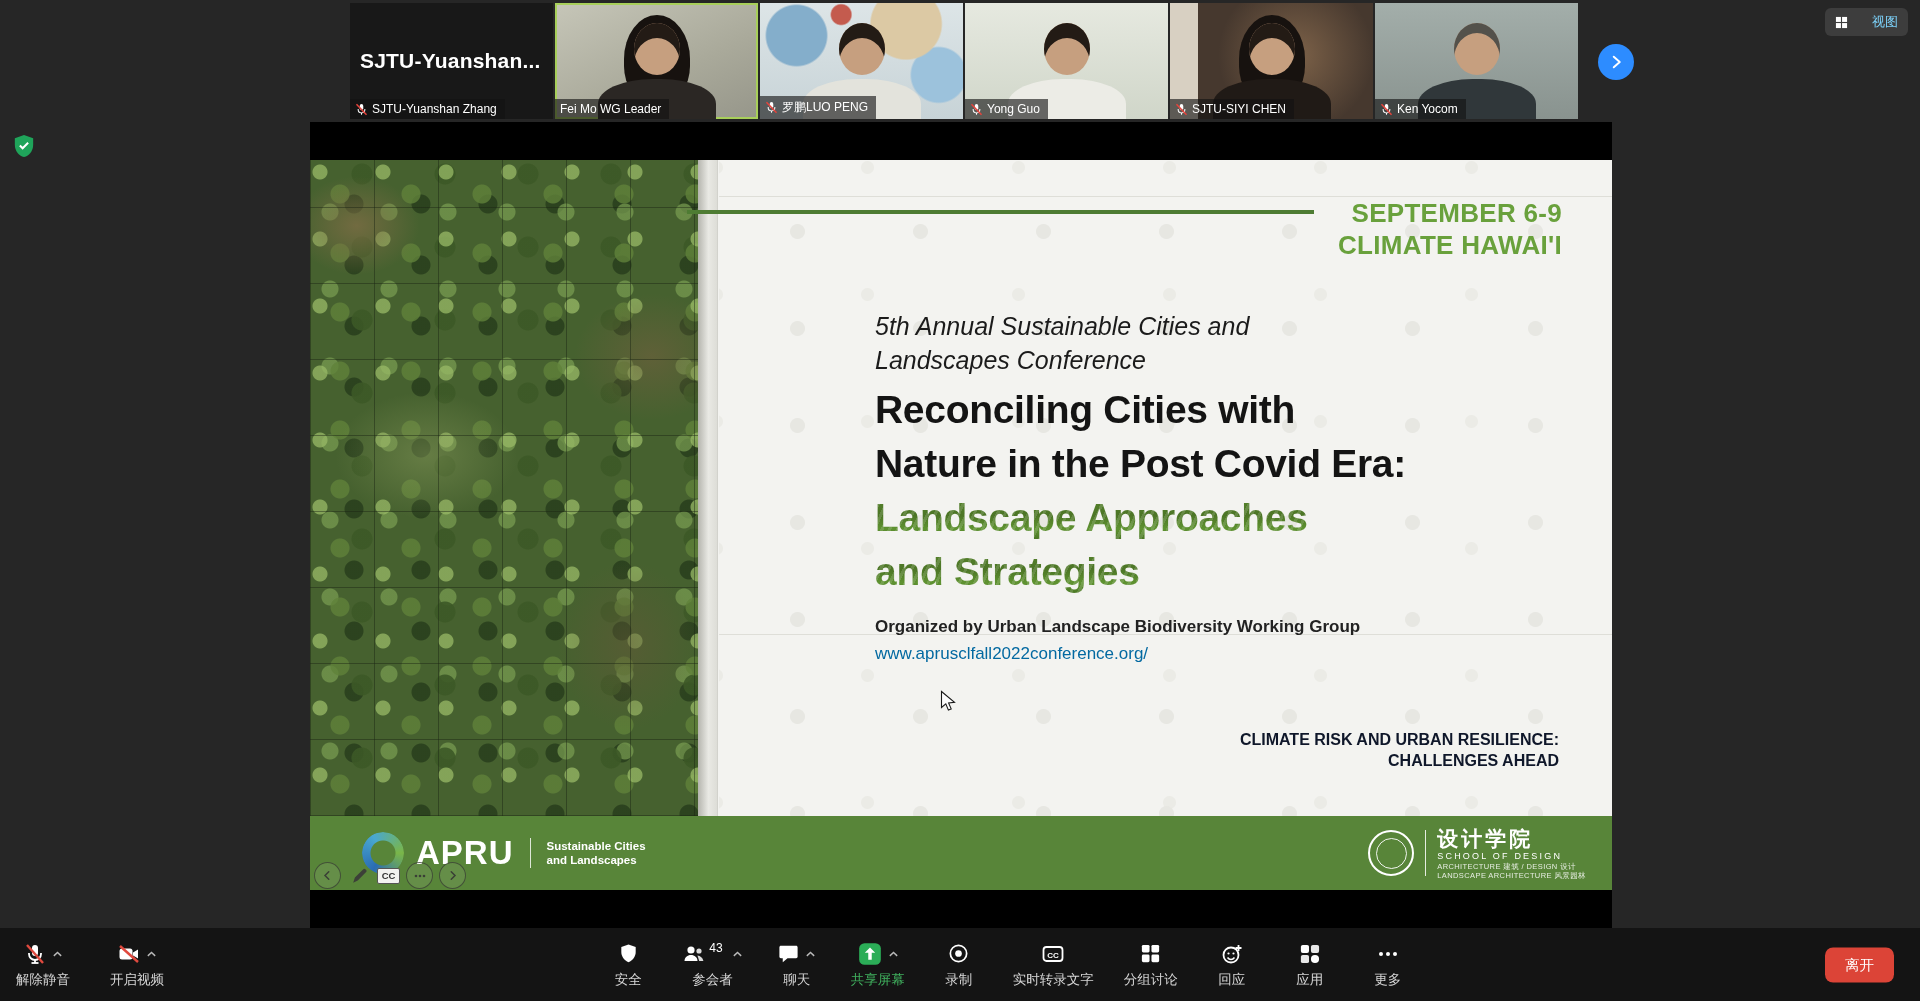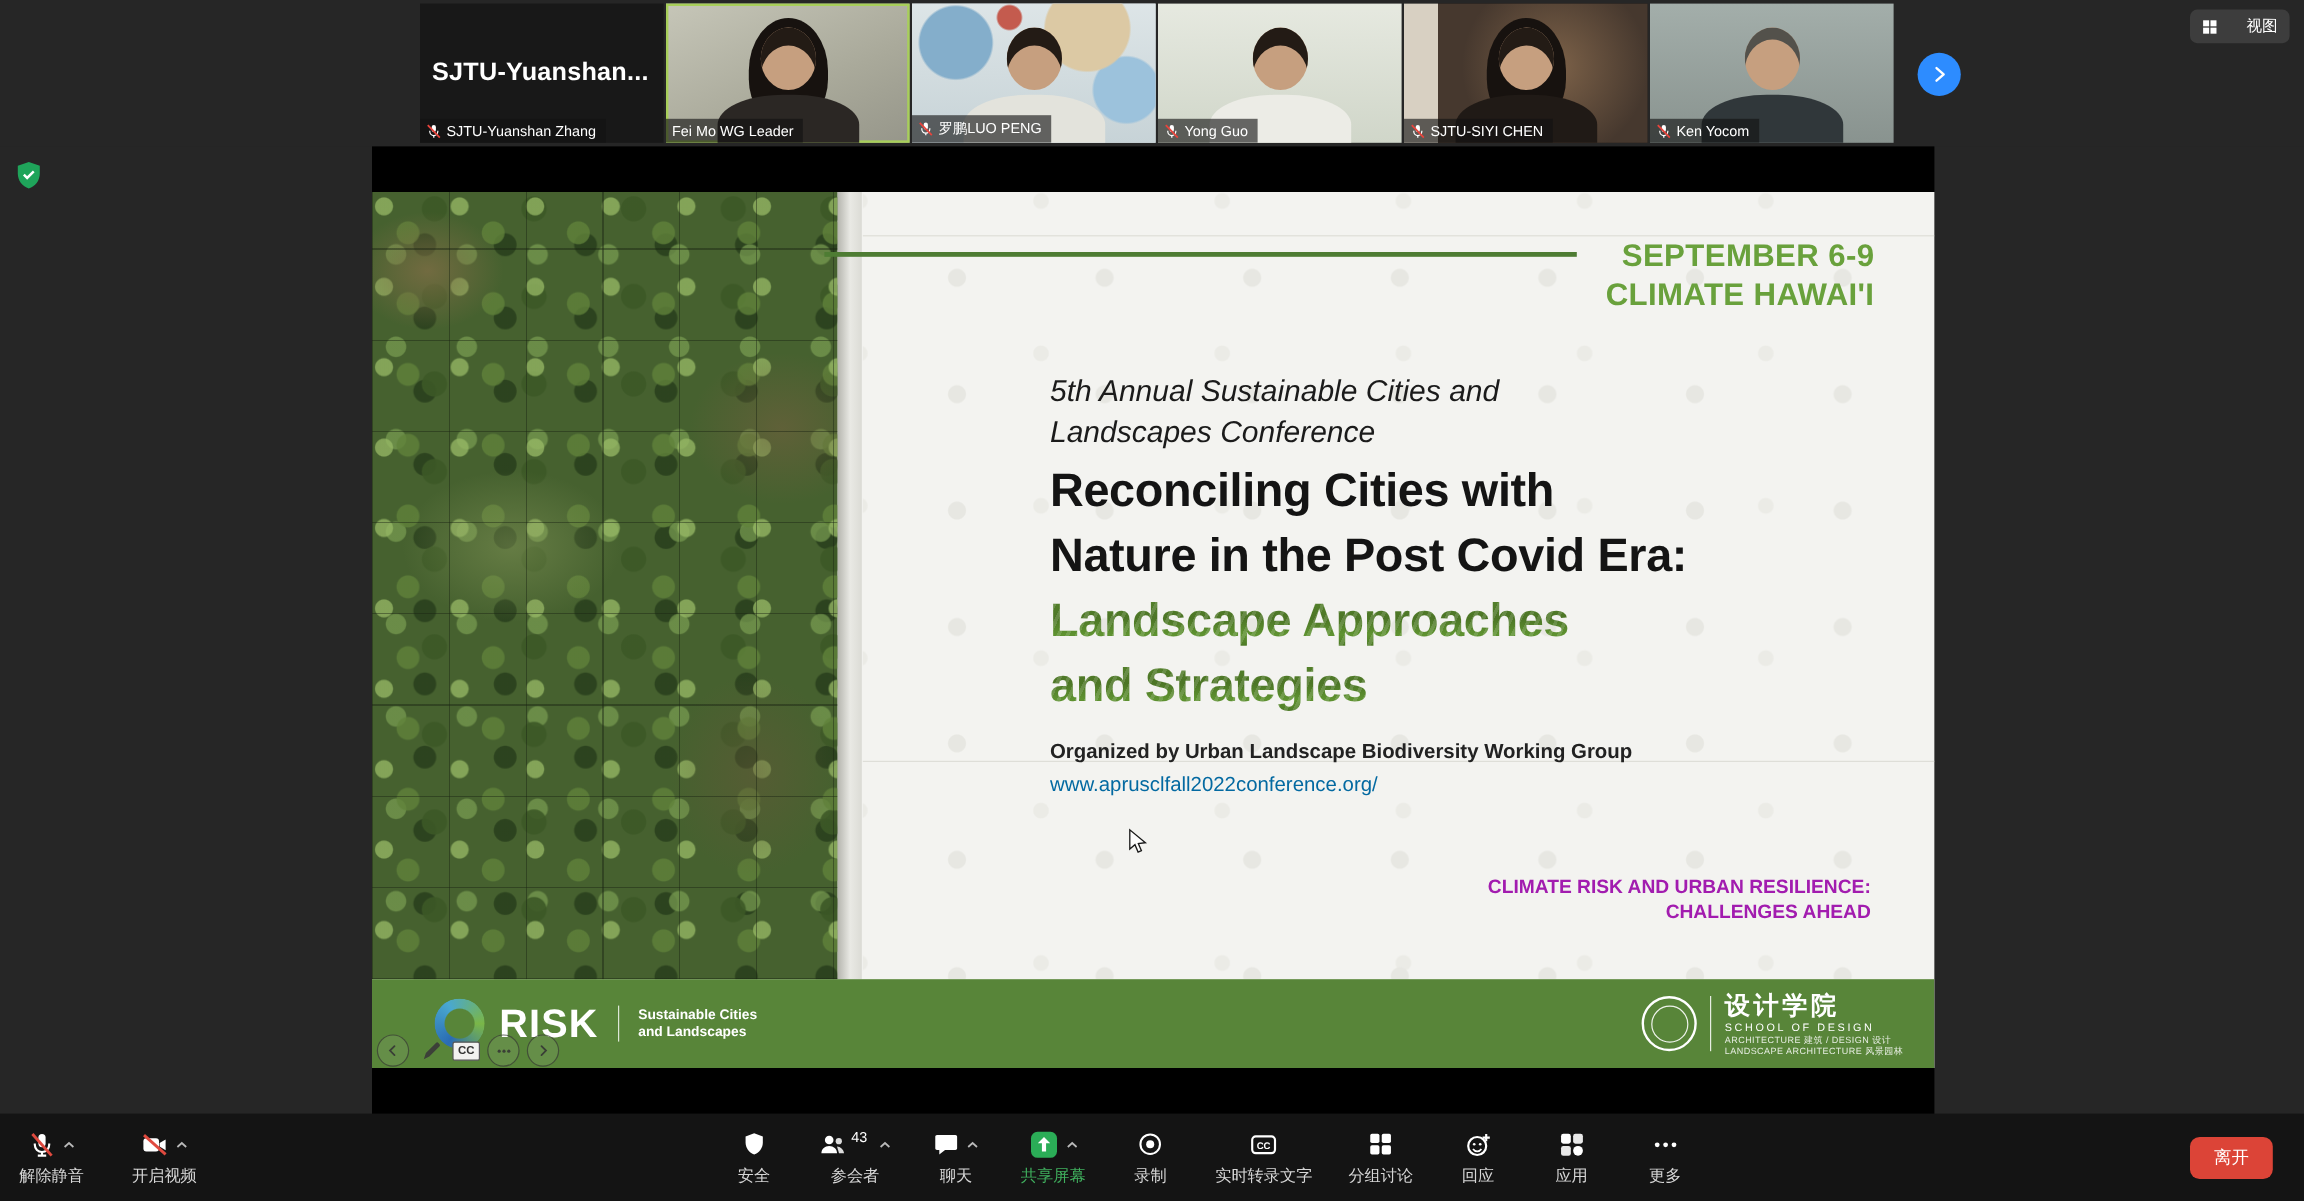--- a/index.html
+++ b/index.html
@@ -34,21 +34,21 @@
       linear-gradient(#dde5e7,#c7d3d7); --shirt:#e3e3dc; }
   .t-guo  { background:linear-gradient(#e6e9e0,#d0d6c9); --shirt:#ecece6; }
   .t-siyi { background-image:radial-gradient(circle at 62% 45%, rgba(214,166,116,.38), transparent 55%),
       linear-gradient(90deg,#d8d0c2 0 28px,#46382e 28px); --shirt:#201a16; }
   .t-ken  { background:linear-gradient(#a3aeaa,#89938f); --shirt:#30373a; }
   .t-ken .head { box-shadow:inset 0 10px 0 rgba(70,72,70,.9); }
 
   .next-btn { position:absolute; left:1598px; top:44px; width:36px; height:36px; border-radius:50%;
     background:#2d8cff; border:none; display:flex; align-items:center; justify-content:center; cursor:pointer; }
   .view-btn { position:absolute; right:12px; top:8px; display:flex; align-items:center; gap:24px;
-    background:#3d3d3d; border:none; border-radius:6px; padding:5px 10px; color:#ffffff; font-size:13px; cursor:pointer; }
+    background:#3d3d3d; border:none; border-radius:6px; padding:5px 10px; color:#7dd3fc; font-size:13px; cursor:pointer; }
 
   .shield-left { position:absolute; left:13px; top:134px; }
 
   
   .stage { position:absolute; left:310px; top:122px; width:1302px; height:904px; background:#000; }
   .slide { position:absolute; left:0; top:38px; width:1302px; height:730px; background:#f3f3f0; overflow:hidden; }
 
   .greenwall { position:absolute; left:0; top:0; width:388px; height:656px; background-color:#46612f;
     background-image:
       repeating-linear-gradient(90deg, rgba(25,35,18,.45) 0 1px, transparent 1px 64px),
@@ -78,21 +78,21 @@
   .conf-block { position:absolute; left:565px; top:149px; color:#1b1b1b; font-size:25px; line-height:34px;font-style:italic; }
   .title-block { position:absolute; left:565px; top:223px; font-size:39px; font-weight:800;
     color:#141414; line-height:54px; letter-spacing:-.3px; }
   .green-leaf { background-image:
       repeating-linear-gradient(115deg, rgba(255,255,255,.14) 0 3px, transparent 3px 7px),
       linear-gradient(#59882f,#4c7526 45%,#5f9331 70%,#3f671e);
     -webkit-background-clip:text; background-clip:text; color:transparent; }
   .organized { position:absolute; left:565px; top:457px; font-size:17px; font-weight:700; color:#222; }
   .url { position:absolute; left:565px; top:484px; font-size:17px; color:#0369a1; }
   .session { position:absolute; right:53px; top:569px; text-align:right; font-size:16px;
-    font-weight:700; color:#a21caf; line-height:21px; }
+    font-weight:700; color:#0f172a; line-height:21px; }
 
   .slide-footer { position:absolute; left:0; top:656px; width:1302px; height:74px; background:#588539; }
   .apru-group { position:absolute; left:52px; top:0; height:74px; display:flex; align-items:center; gap:12px; }
   .apru-ring { width:42px; height:42px; border-radius:50%; position:relative;
     background:conic-gradient(from 210deg,#2a6cb3,#49a8d0,#7ab648,#2a6cb3);
     -webkit-mask:radial-gradient(circle, transparent 0 12px, #000 13px);
             mask:radial-gradient(circle, transparent 0 12px, #000 13px); }
   .apru-word { color:#fff; font-weight:700; font-size:33px; letter-spacing:1px; }
   .apru-div { width:1px; height:30px; background:rgba(255,255,255,.8); margin:0 4px; }
   .apru-tag { color:#fff; font-size:11.5px; line-height:14px; font-weight:700; }
@@ -284,21 +284,21 @@
       <div class="url">www.aprusclfall2022conference.org/</div>
 
       <div class="session">
         <div>CLIMATE RISK AND URBAN RESILIENCE:</div>
         <div>CHALLENGES AHEAD</div>
       </div>
 
       <div class="slide-footer">
         <div class="apru-group">
           <div class="apru-ring"></div>
-          <div class="apru-word">RISK</div>
+          <div class="apru-word">APRU</div>
           <div class="apru-div"></div>
           <div class="apru-tag">
             <div>Sustainable Cities</div>
             <div>and Landscapes</div>
           </div>
         </div>
         <div class="school-group">
           <div class="emblem"></div>
           <div class="school-div"></div>
           <div>

